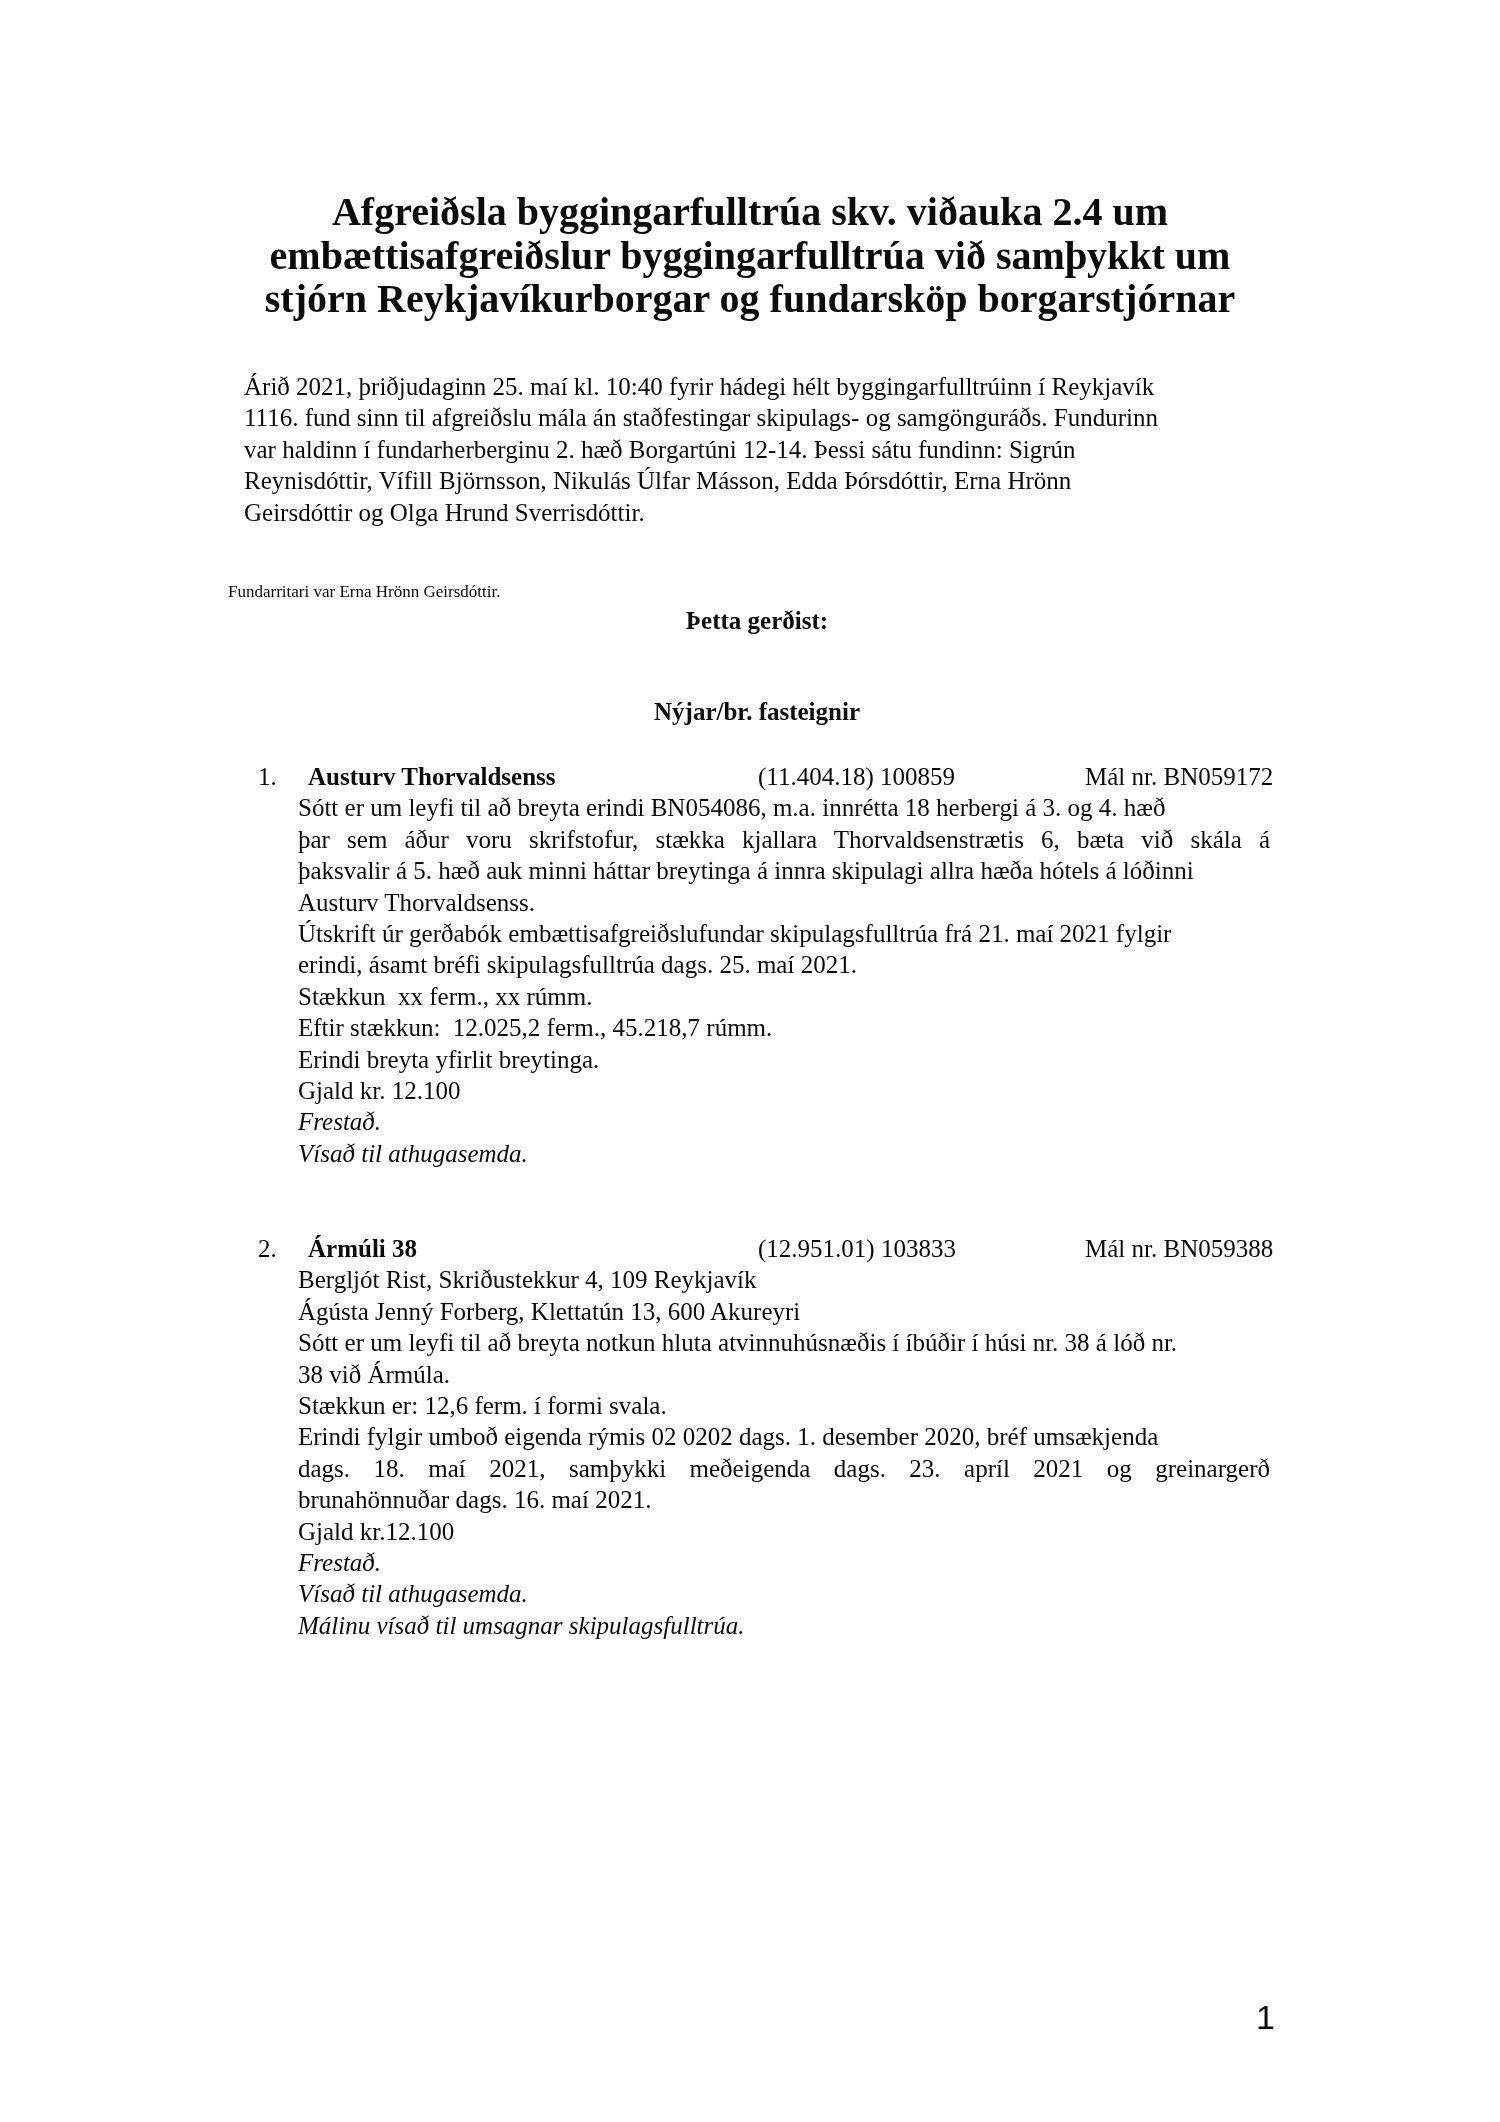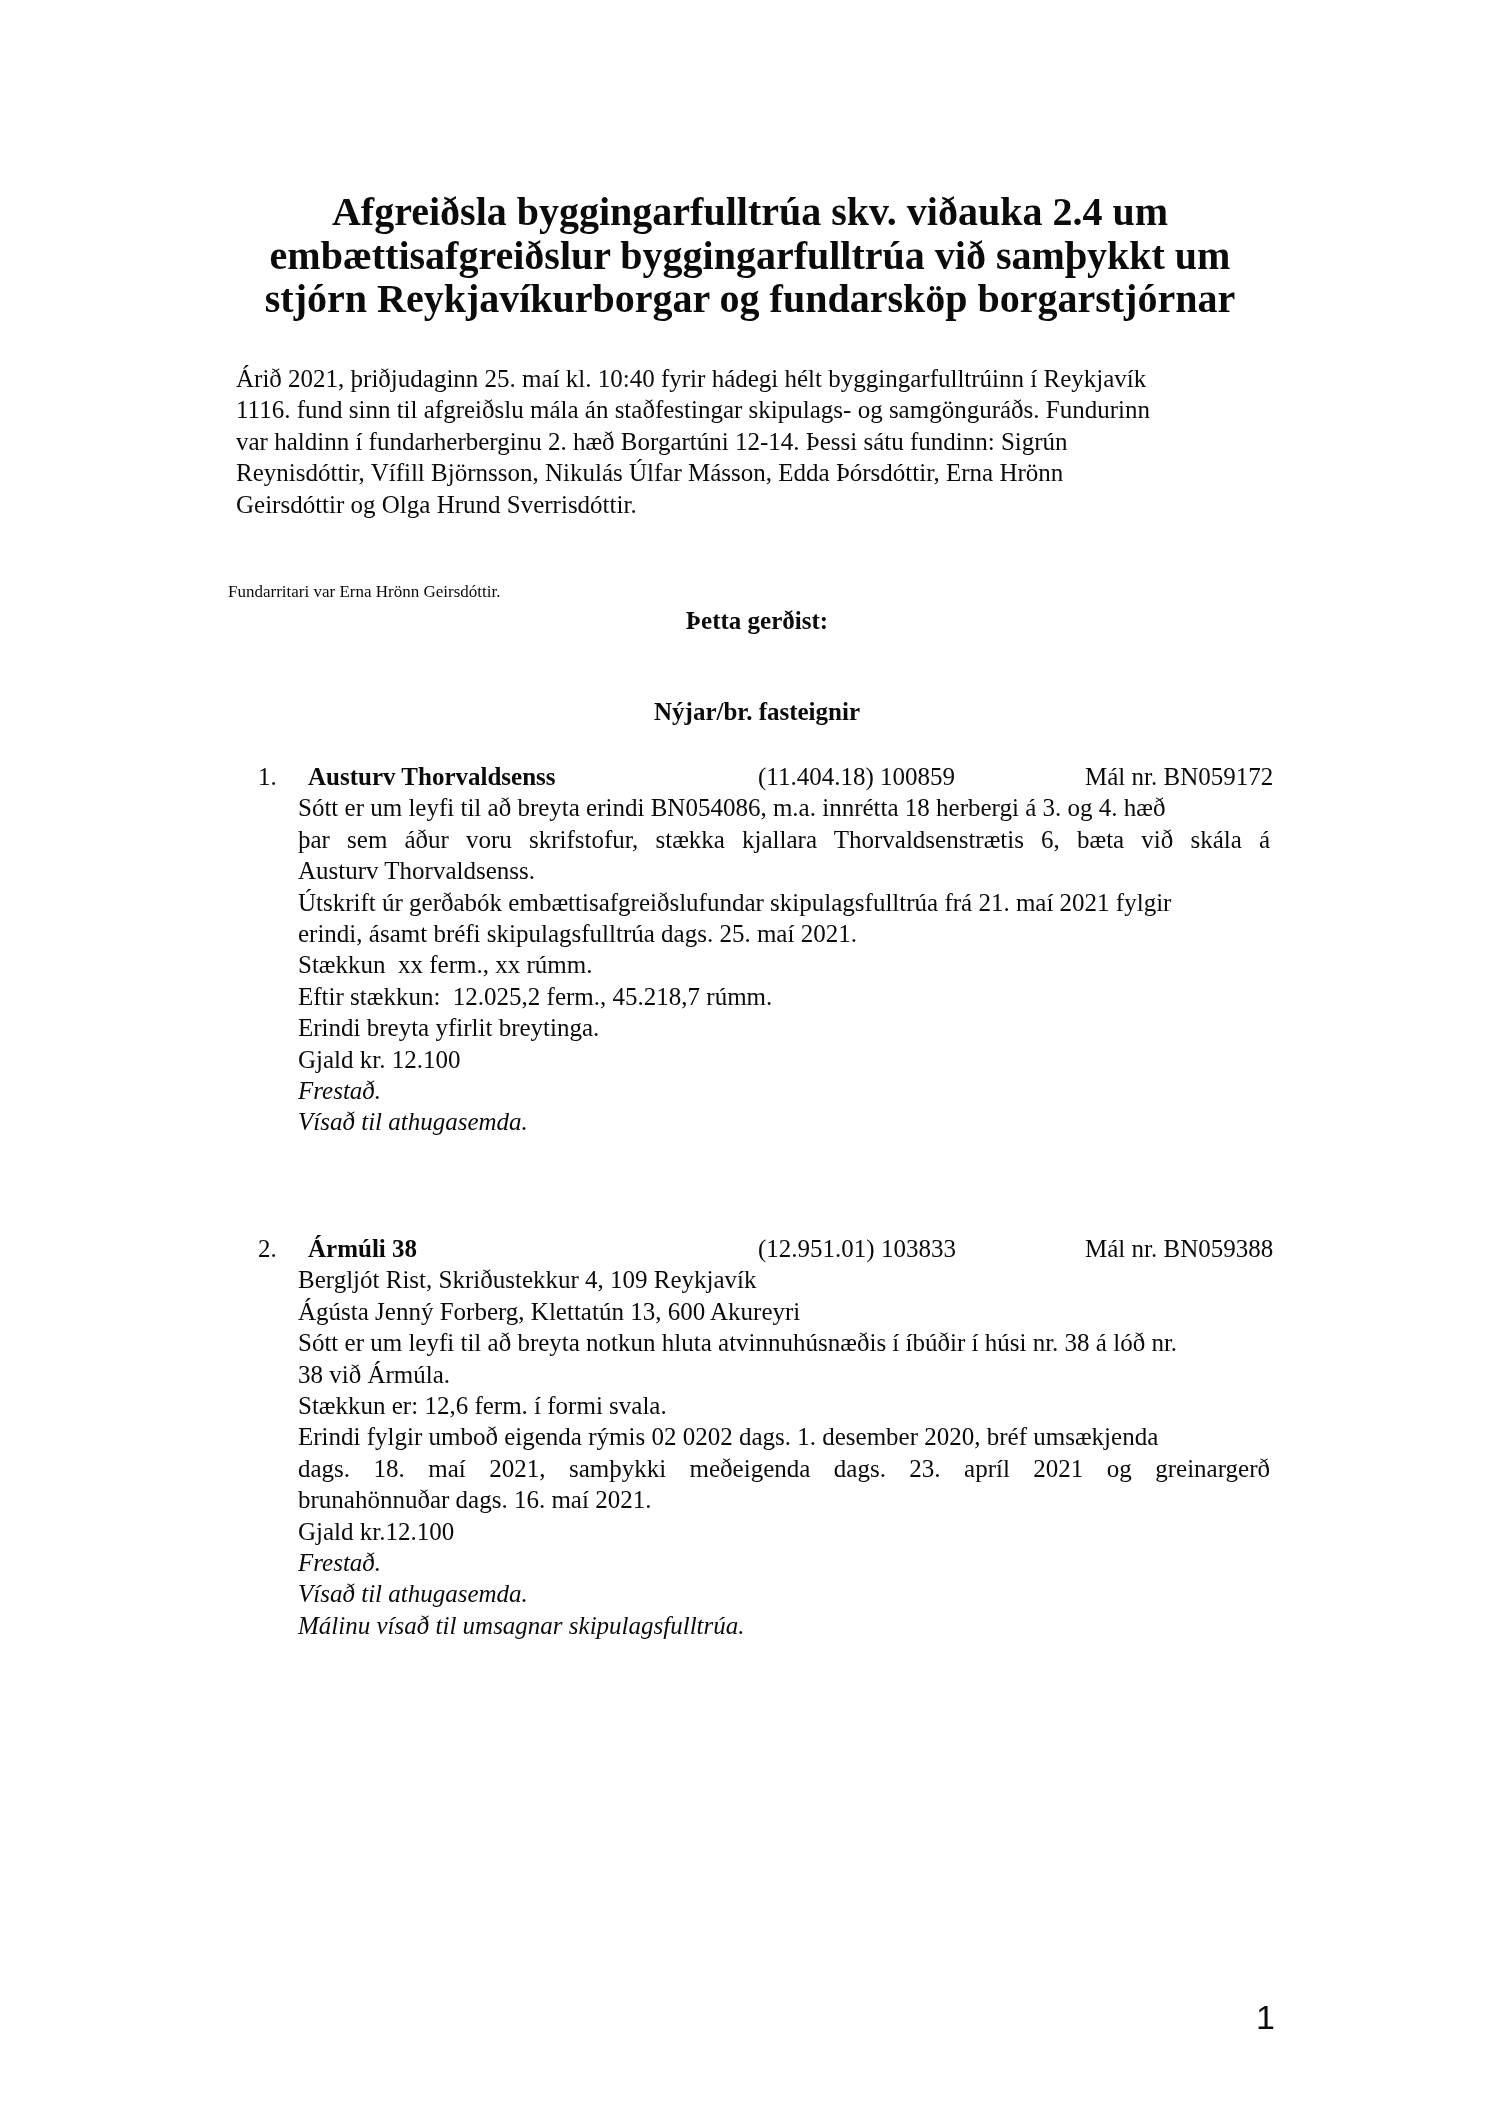--- a/index.html
+++ b/index.html
@@ -96,21 +96,21 @@
     line-height: 34px;
   }
 </style>
 </head>
 <body>
 
 <h1 class="doc-title" style="margin:0;">Afgreiðsla byggingarfulltrúa skv. viðauka 2.4 um
 embættisafgreiðslur byggingarfulltrúa við samþykkt um
 stjórn Reykjavíkurborgar og fundarsköp borgarstjórnar</h1>
 
-<p class="intro" style="margin:8px;font-family:Liberation Serif, serif;">Árið 2021, þriðjudaginn 25. maí kl. 10:40 fyrir hádegi hélt byggingarfulltrúinn í Reykjavík
+<p class="intro" style="margin:16px;font-family:Liberation Serif, serif;">Árið 2021, þriðjudaginn 25. maí kl. 10:40 fyrir hádegi hélt byggingarfulltrúinn í Reykjavík
 1116. fund sinn til afgreiðslu mála án staðfestingar skipulags- og samgönguráðs. Fundurinn
 var haldinn í fundarherberginu 2. hæð Borgartúni 12-14. Þessi sátu fundinn: Sigrún
 Reynisdóttir, Vífill Björnsson, Nikulás Úlfar Másson, Edda Þórsdóttir, Erna Hrönn
 Geirsdóttir og Olga Hrund Sverrisdóttir.</p>
 
 <p class="secretary" style="margin:0;">Fundarritari var Erna Hrönn Geirsdóttir.</p>
 
 <h2 class="center-heading section-heading" style="margin:0;">Þetta gerðist:</h2>
 
 <h3 class="center-heading subsection-heading" style="margin:0;">Nýjar/br. fasteignir</h3>
@@ -118,20 +118,21 @@
 <section class="item item-1">
   <div class="item-heading">
     <span class="item-number">1.</span>
     <span class="item-name">Austurv Thorvaldsenss</span>
     <span class="item-id">(11.404.18) 100859</span>
     <span class="item-case">Mál nr. BN059172</span>
   </div>
   <div class="item-body">
       <div class="line">Sótt er um leyfi til að breyta erindi BN054086, m.a. innrétta 18 herbergi á 3. og 4. hæð</div>
       <div class="line justify">þar sem áður voru skrifstofur, stækka kjallara Thorvaldsenstrætis 6, bæta við skála á</div>
+      <div class="line">þaksvalir á 5. hæð auk minni háttar breytinga á innra skipulagi allra hæða hótels á lóðinni</div>
       <div class="line">Austurv Thorvaldsenss.</div>
       <div class="line">Útskrift úr gerðabók embættisafgreiðslufundar skipulagsfulltrúa frá 21. maí 2021 fylgir</div>
       <div class="line">erindi, ásamt bréfi skipulagsfulltrúa dags. 25. maí 2021.</div>
       <div class="line">Stækkun  xx ferm., xx rúmm.</div>
       <div class="line">Eftir stækkun:  12.025,2 ferm., 45.218,7 rúmm.</div>
       <div class="line">Erindi breyta yfirlit breytinga.</div>
       <div class="line">Gjald kr. 12.100</div>
       <div class="line italic">Frestað.</div>
       <div class="line italic">Vísað til athugasemda.</div>
     </div>

